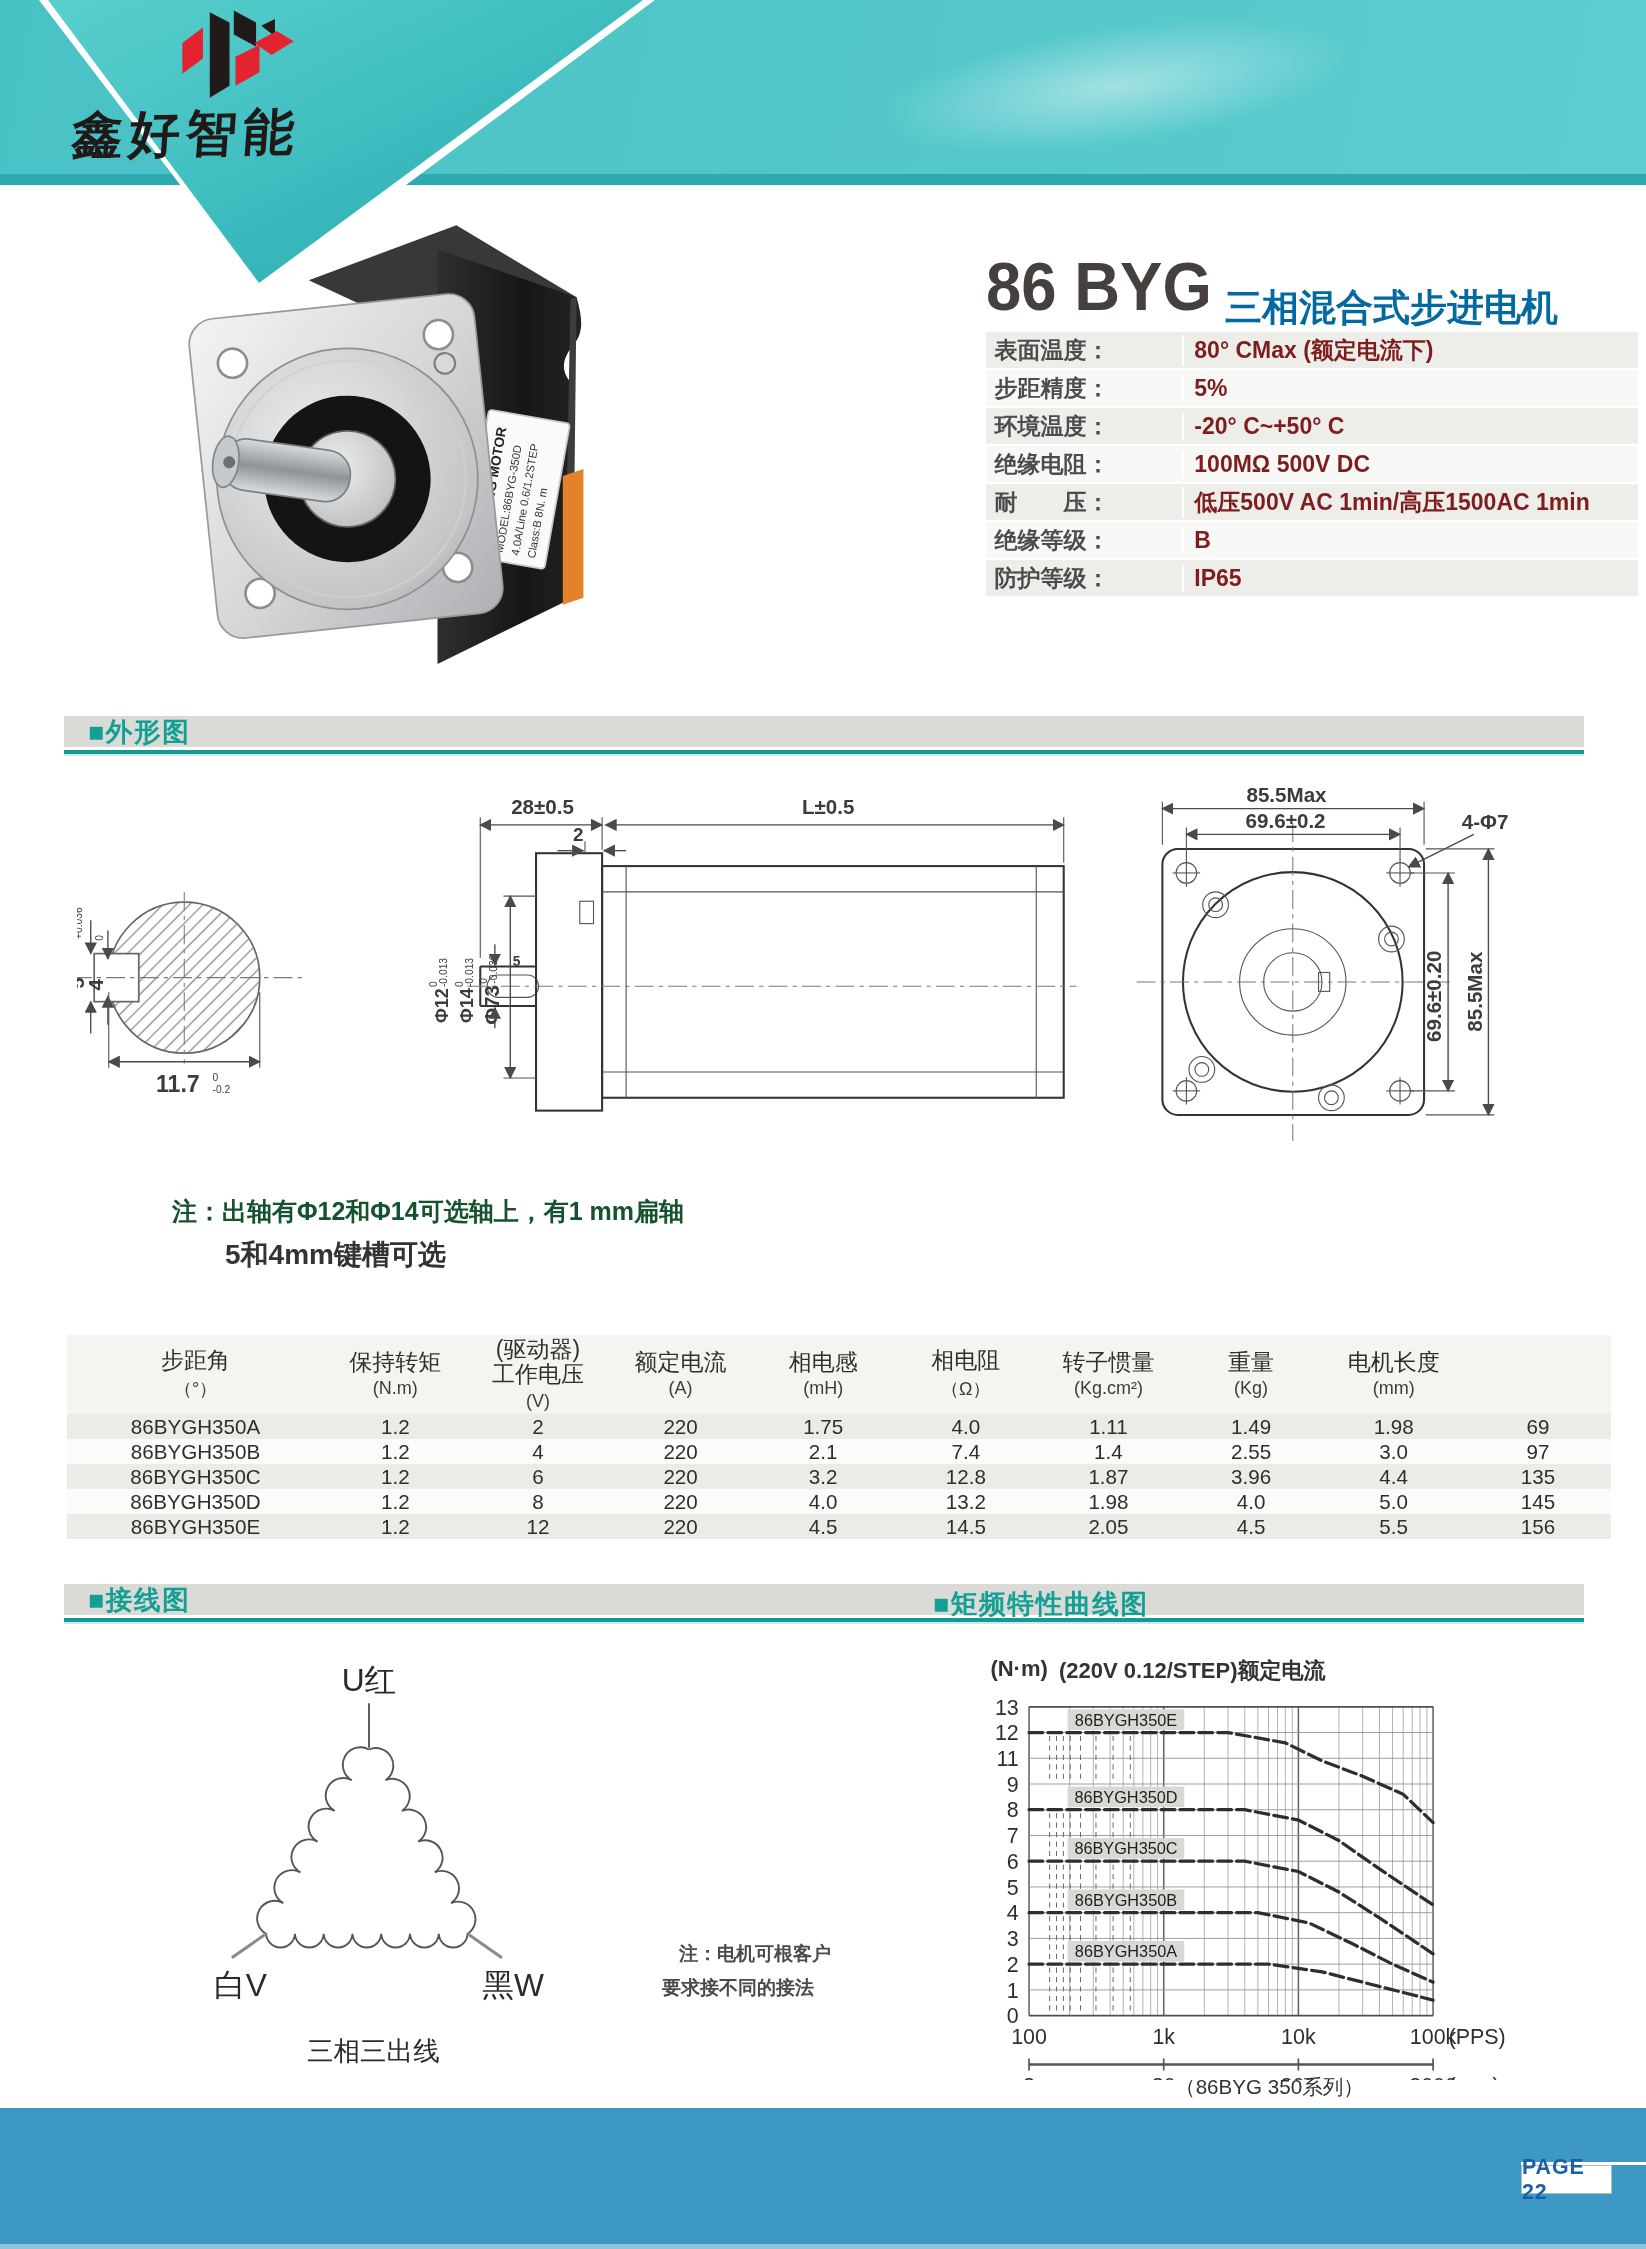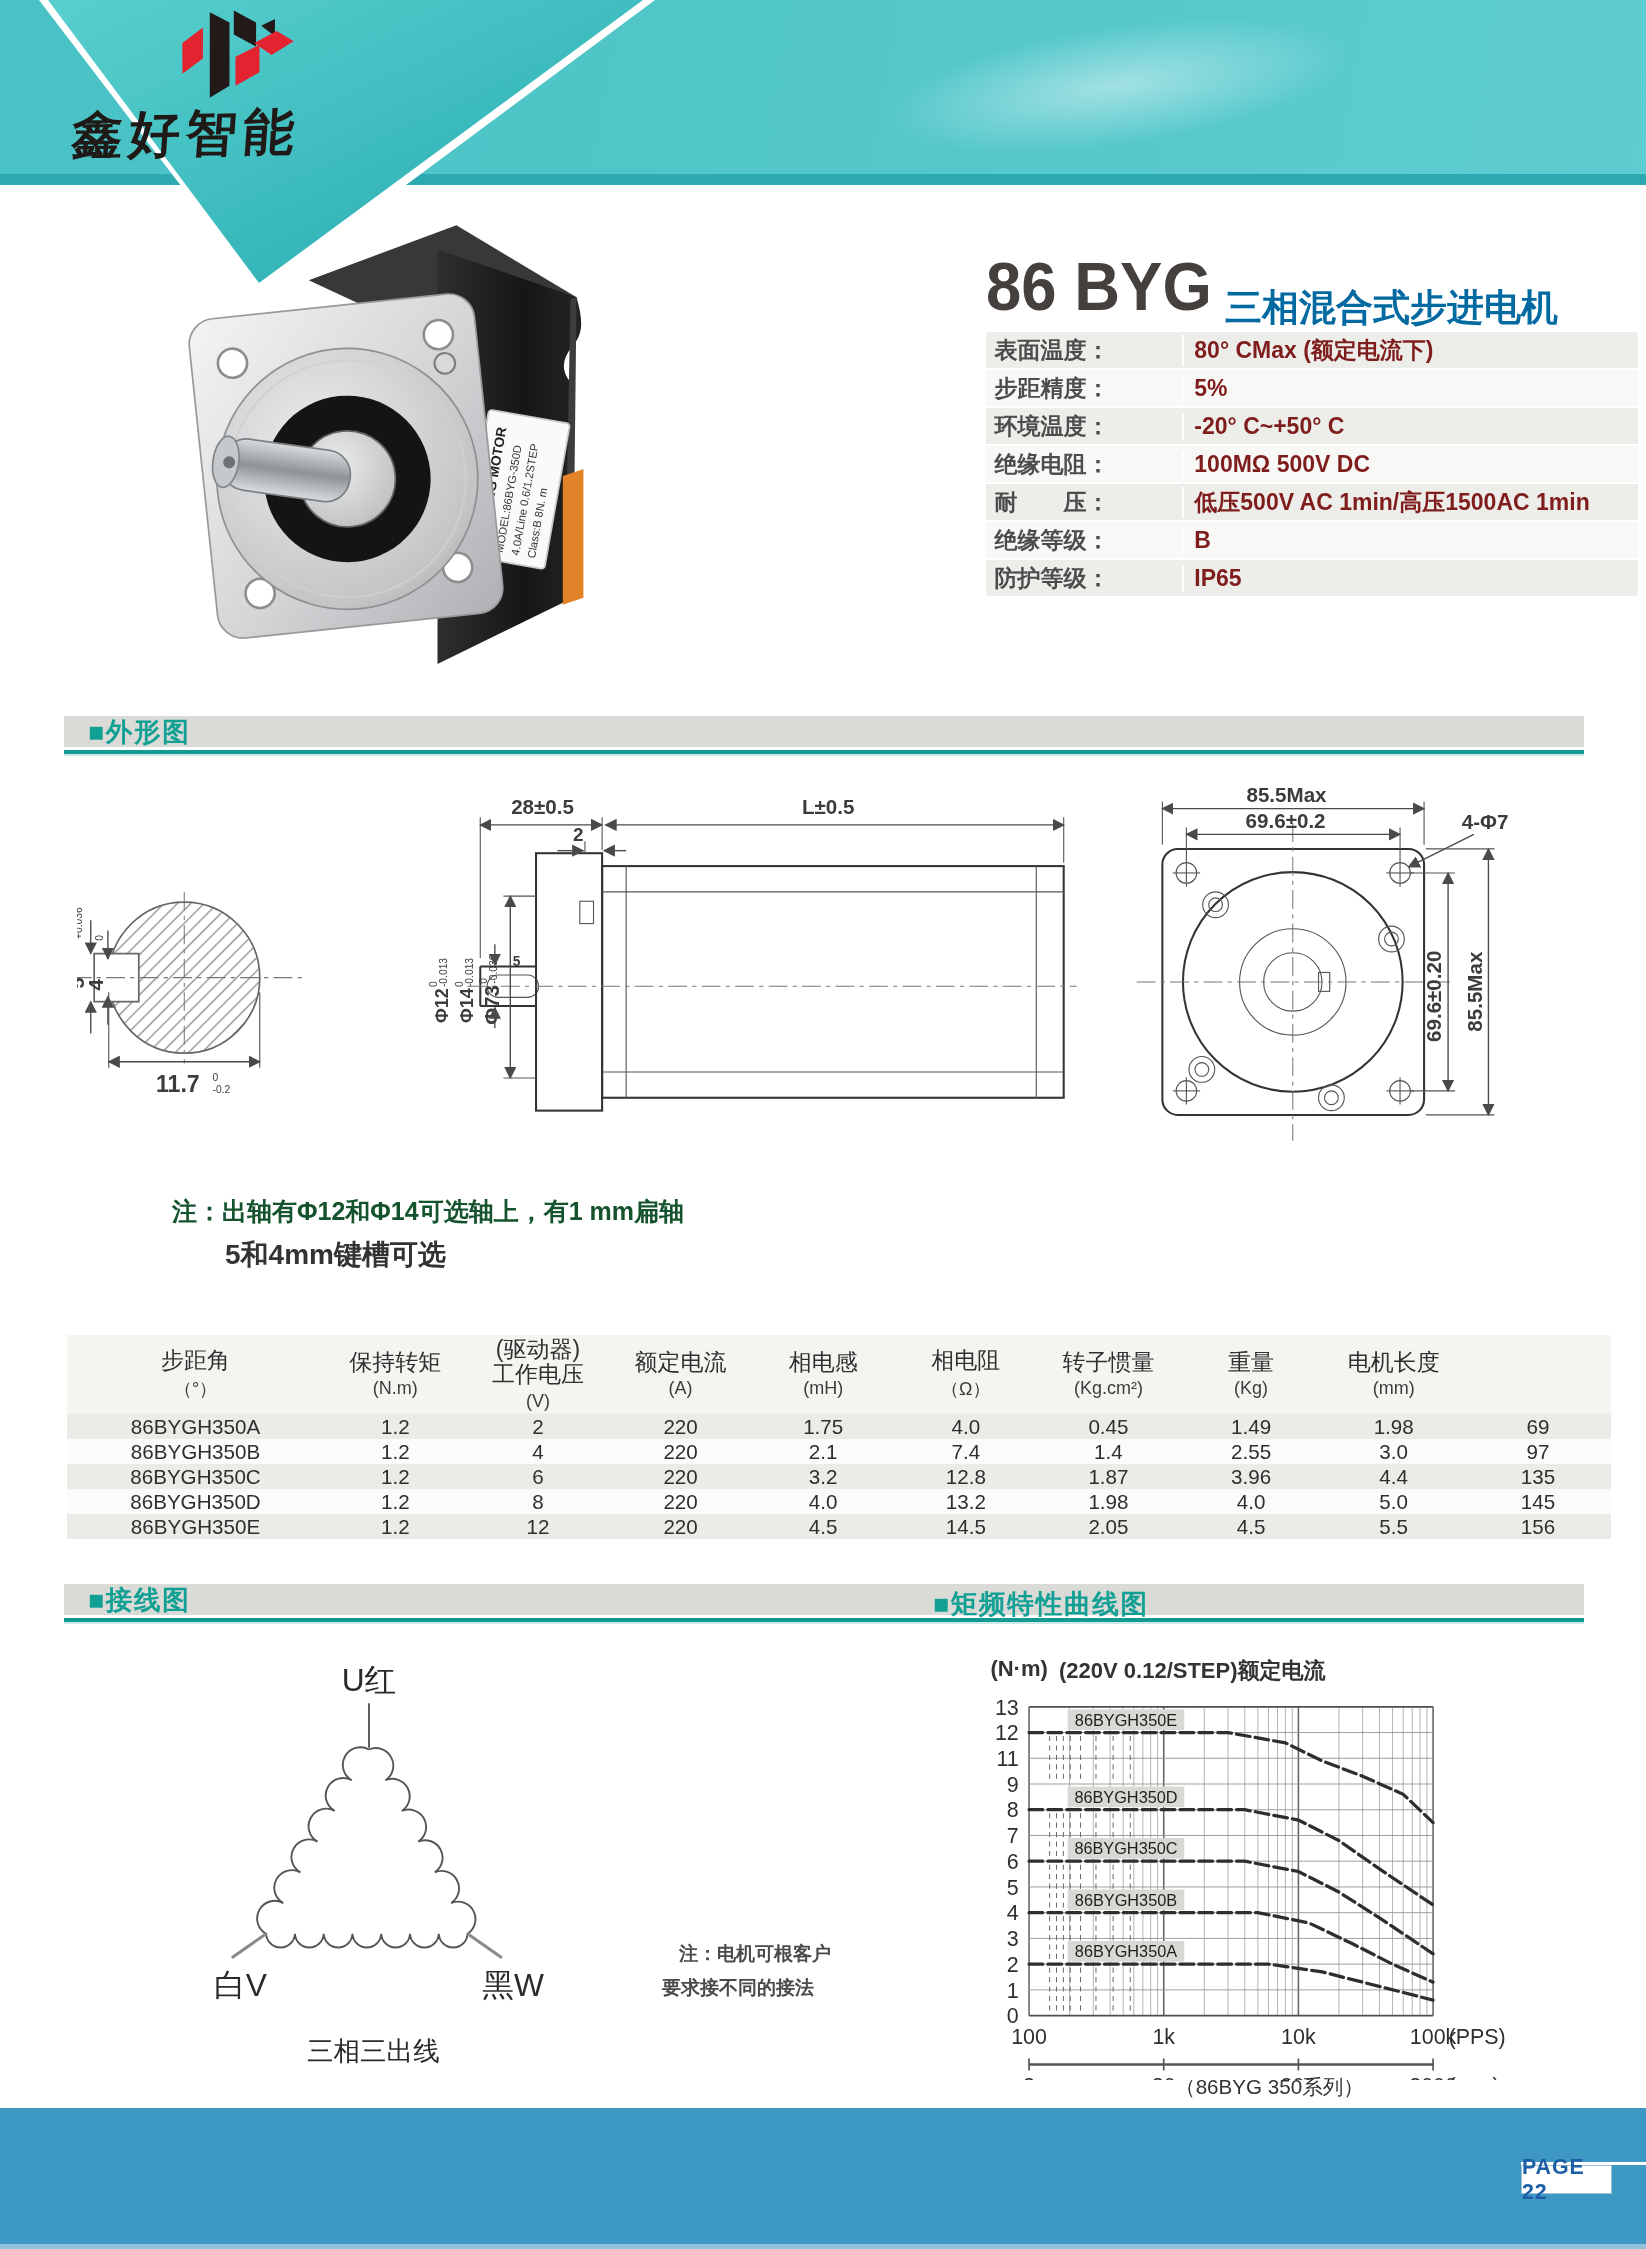--- a/index.html
+++ b/index.html
@@ -394,21 +394,21 @@
         </div>
       </div>
     <div id="params-body">
         <div class="p-row odd">
           <div class="p-cell">86BYGH350A</div>
           <div class="p-cell">1.2</div>
           <div class="p-cell">2</div>
           <div class="p-cell">220</div>
           <div class="p-cell">1.75</div>
           <div class="p-cell">4.0</div>
-          <div class="p-cell">0.45</div>
+          <div class="p-cell">1.11</div>
           <div class="p-cell">1.49</div>
           <div class="p-cell">1.98</div>
           <div class="p-cell">69</div>
         </div>
         <div class="p-row even">
           <div class="p-cell">86BYGH350B</div>
           <div class="p-cell">1.2</div>
           <div class="p-cell">4</div>
           <div class="p-cell">220</div>
           <div class="p-cell">2.1</div>

